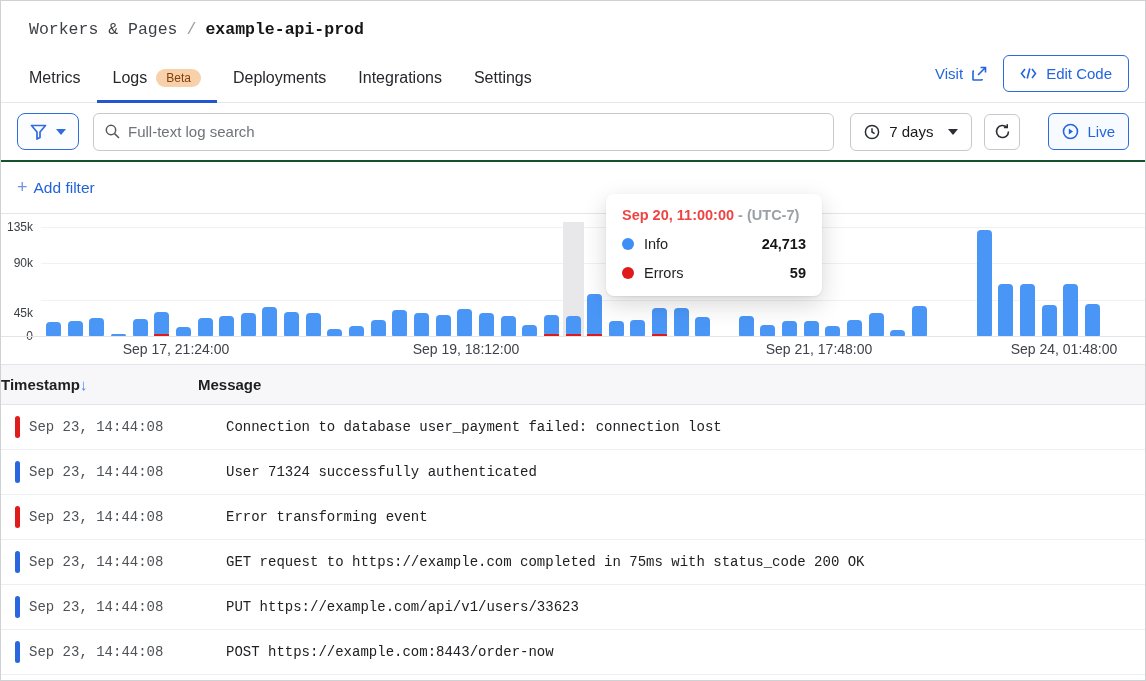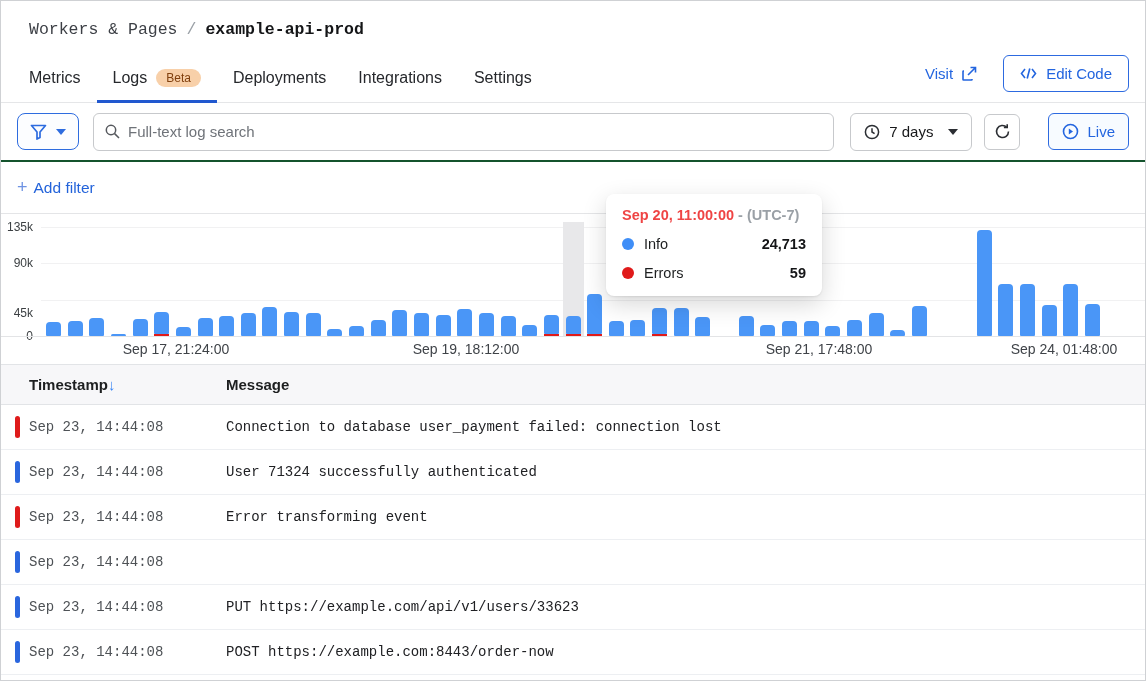--- a/index.html
+++ b/index.html
@@ -10,21 +10,21 @@
     border:1px solid #cfd1d4; overflow:hidden; position:relative;
   }
   
   .breadcrumb { padding:19px 28px 0; font-size:16.5px; color:#3c3f45;font-family:Liberation Mono, monospace; }
   .breadcrumb .sep { color:#9aa0a6; margin:0 9px; }
   .breadcrumb .current { color:#141517; font-weight:700; }
   .tabstrip { display:flex; align-items:stretch; margin-top:16px; padding:0 16px 0 12px; border-bottom:1px solid #e5e6e8; }
   .tab { padding:11px 16px 13px; font-size:16px; color:#26282c; display:flex; gap:9px; align-items:center; position:relative; cursor:pointer; }
   .tab.active::after { content:""; position:absolute; left:0; right:0; bottom:-1px; height:3px; background:#2158cf; }
   .badge-beta { background:#f8d0a9; color:#81400e; font-size:12px; padding:3px 10px; border-radius:11px; line-height:1; }
-  .topbar-actions { margin-left:auto; display:flex; align-items:center; gap:26px; padding-bottom:10px; }
+  .topbar-actions { margin-left:auto; display:flex; align-items:center; gap:16px; padding-bottom:10px; }
   .visit-link { color:#2365df; font-size:15px; display:flex; gap:9px; align-items:center; cursor:pointer; }
   .edit-code-btn { border:1px solid #2d6ae0; color:#2365df; border-radius:6px; padding:0 16px; height:37px; font-size:15px; background:#fff; display:flex; gap:9px; align-items:center; cursor:pointer; }
   
   .filter-row { display:flex; align-items:center; padding:0 16px; height:59px; border-bottom:2px solid #14532d; }
   .filter-btn { width:62px; height:37px; border:1px solid #2e6cdf; background:#fcfdff; border-radius:8px; display:flex; align-items:center; justify-content:center; gap:9px; cursor:pointer; }
   .search-box { flex:1; height:38px; border:1px solid #c7c9cc; border-radius:6px; display:flex; align-items:center; padding:0 11px; gap:8px; margin-left:14px; background:#fff; }
   .search-box input { border:none; outline:none; font-size:15px; color:#1d1f20; width:100%; font-family:inherit; background:transparent; }
   .search-box input::placeholder { color:#6f7379; }
   .range-btn { height:38px; border:1px solid #c7c9cc; border-radius:6px; background:#fff; display:flex; align-items:center; gap:9px; padding:0 13px; font-size:15px; color:#17181a; margin-left:16px; cursor:pointer; }
   .refresh-btn { width:36px; height:36px; border:1px solid #c7c9cc; border-radius:6px; background:#fff; display:flex; align-items:center; justify-content:center; margin-left:12px; cursor:pointer; }
@@ -47,21 +47,21 @@
   .tooltip { position:absolute; left:605px; top:-20px; width:216px; background:#fff; border-radius:8px;
     box-shadow:0 1px 2px rgba(0,0,0,.08), 0 8px 24px rgba(0,0,0,.16); padding:13px 16px 15px; z-index:20; }
   .tt-title { font-size:14.5px; }
   .tt-title b { color:#ef4444; }
   .tt-title .tz { color:#9aa0a6; font-weight:700; }
   .tt-row { display:flex; align-items:center; gap:10px; margin-top:13px; font-size:14.5px; color:#1d1f20; }
   .tt-dot { width:12px; height:12px; border-radius:50%; flex:none; }
   .tt-val { margin-left:auto; font-weight:700; color:#141517; }
   
   .tbl-head { height:41px; background:#f7f7f9; border-top:1px solid #e2e4e7; border-bottom:1px solid #e2e4e7; display:flex; align-items:center; font-size:15px; font-weight:700; color:#1d1f20; }
-  .col-ts { margin-left:28px; width:197px; display:flex; gap:0; cursor:pointer; }
+  .col-ts { width:197px; display:flex; gap:0; cursor:pointer; }
   .sort-arrow { color:#3d87f5; font-weight:400; font-size:15px; }
   .log-row { height:45px; position:relative; border-bottom:1px solid #edeff2; font-family:"Liberation Mono",monospace; font-size:14px; cursor:pointer; }
   .lvl { position:absolute; left:14px; top:11px; width:5px; height:22px; border-radius:2.5px; }
   .ts { position:absolute; left:28px; top:14px; color:#4e5256; }
   .msg { position:absolute; left:225px; top:14px; color:#202124; }
   .icn { display:inline-flex; align-items:center; justify-content:center; }
 </style>
 </head>
 <body>
 
@@ -376,20 +376,21 @@
       <span class="msg">User 71324 successfully authenticated</span>
     </div>
     <div class="log-row">
       <span class="lvl" style="background: rgb(223, 27, 27);"></span>
       <span class="ts">Sep 23, 14:44:08</span>
       <span class="msg">Error transforming event</span>
     </div>
     <div class="log-row">
       <span class="lvl" style="background: rgb(42, 102, 222);"></span>
       <span class="ts">Sep 23, 14:44:08</span>
+      <span class="msg">GET request to https://example.com completed in 75ms with status_code 200 OK</span>
     </div>
     <div class="log-row">
       <span class="lvl" style="background: rgb(42, 102, 222);"></span>
       <span class="ts">Sep 23, 14:44:08</span>
       <span class="msg">PUT https://example.com/api/v1/users/33623</span>
     </div>
     <div class="log-row">
       <span class="lvl" style="background: rgb(42, 102, 222);"></span>
       <span class="ts">Sep 23, 14:44:08</span>
       <span class="msg">POST https://example.com:8443/order-now</span>

